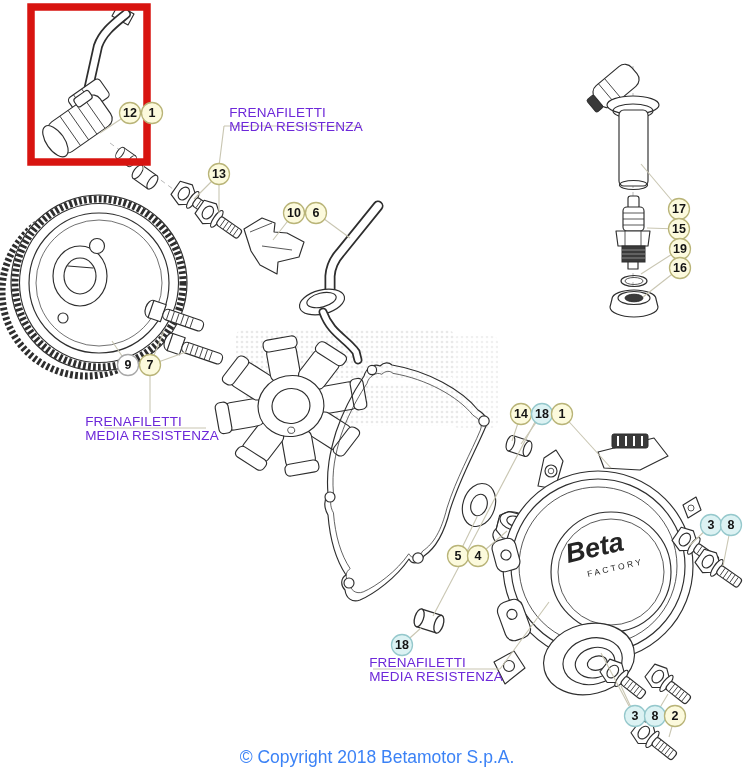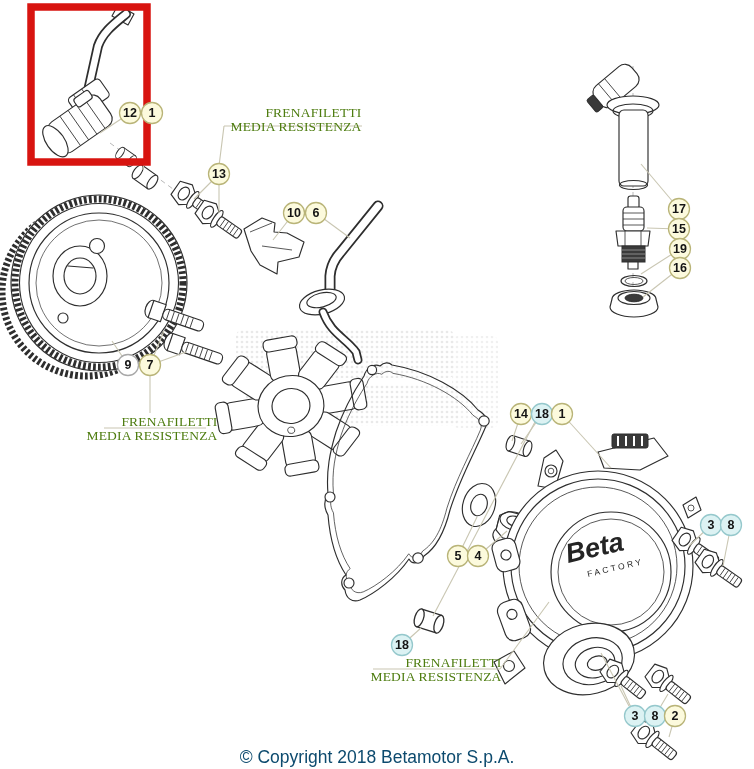--- a/index.html
+++ b/index.html
@@ -1,23 +1,23 @@
 <!DOCTYPE html>
 <html><head>
 <meta charset="utf-8">
 <style>
   html,body{margin:0;padding:0;background:#fff;}
   #stage{position:relative;width:754px;height:769px;background:#ffffff;overflow:hidden;
          font-family:"Liberation Sans", sans-serif;}
   #art{position:absolute;left:0;top:0;}
-  .note{position:absolute;transform:translateX(-50%);text-align:right;white-space:nowrap;
-        font-size:13.5px;line-height:13.5px;color:#4d7c0f;letter-spacing:.2px;font-family:Liberation Serif, serif;}
+  .note{position:absolute;transform:translateX(-50%);text-align:left;white-space:nowrap;
+        font-size:13.5px;line-height:13.5px;color:#6d28d9;letter-spacing:.2px;}
   .note span{display:block;}
   #copyright{position:absolute;left:377px;top:747px;transform:translateX(-50%);
-             font-size:17.5px;color:#0c4a6e;white-space:nowrap;}
+             font-size:17.5px;color:#3b82f6;white-space:nowrap;}
   svg .ink{stroke:#2e2e2e;stroke-width:1.15;fill:#ffffff;stroke-linejoin:round;stroke-linecap:round;}
   svg .inkl{stroke:#2e2e2e;stroke-width:1.15;fill:none;stroke-linejoin:round;stroke-linecap:round;}
   svg .thin{stroke:#2e2e2e;stroke-width:.8;fill:none;}
   svg .ld{stroke:#c9c6b2;stroke-width:1.1;fill:none;}
   svg .axis{stroke:#b9b9b9;stroke-width:1;fill:none;stroke-dasharray:5 4;}
   svg .dark{fill:#3a3a3a;stroke:#2e2e2e;stroke-width:1;}
 </style>
 </head>
 <body>
 

